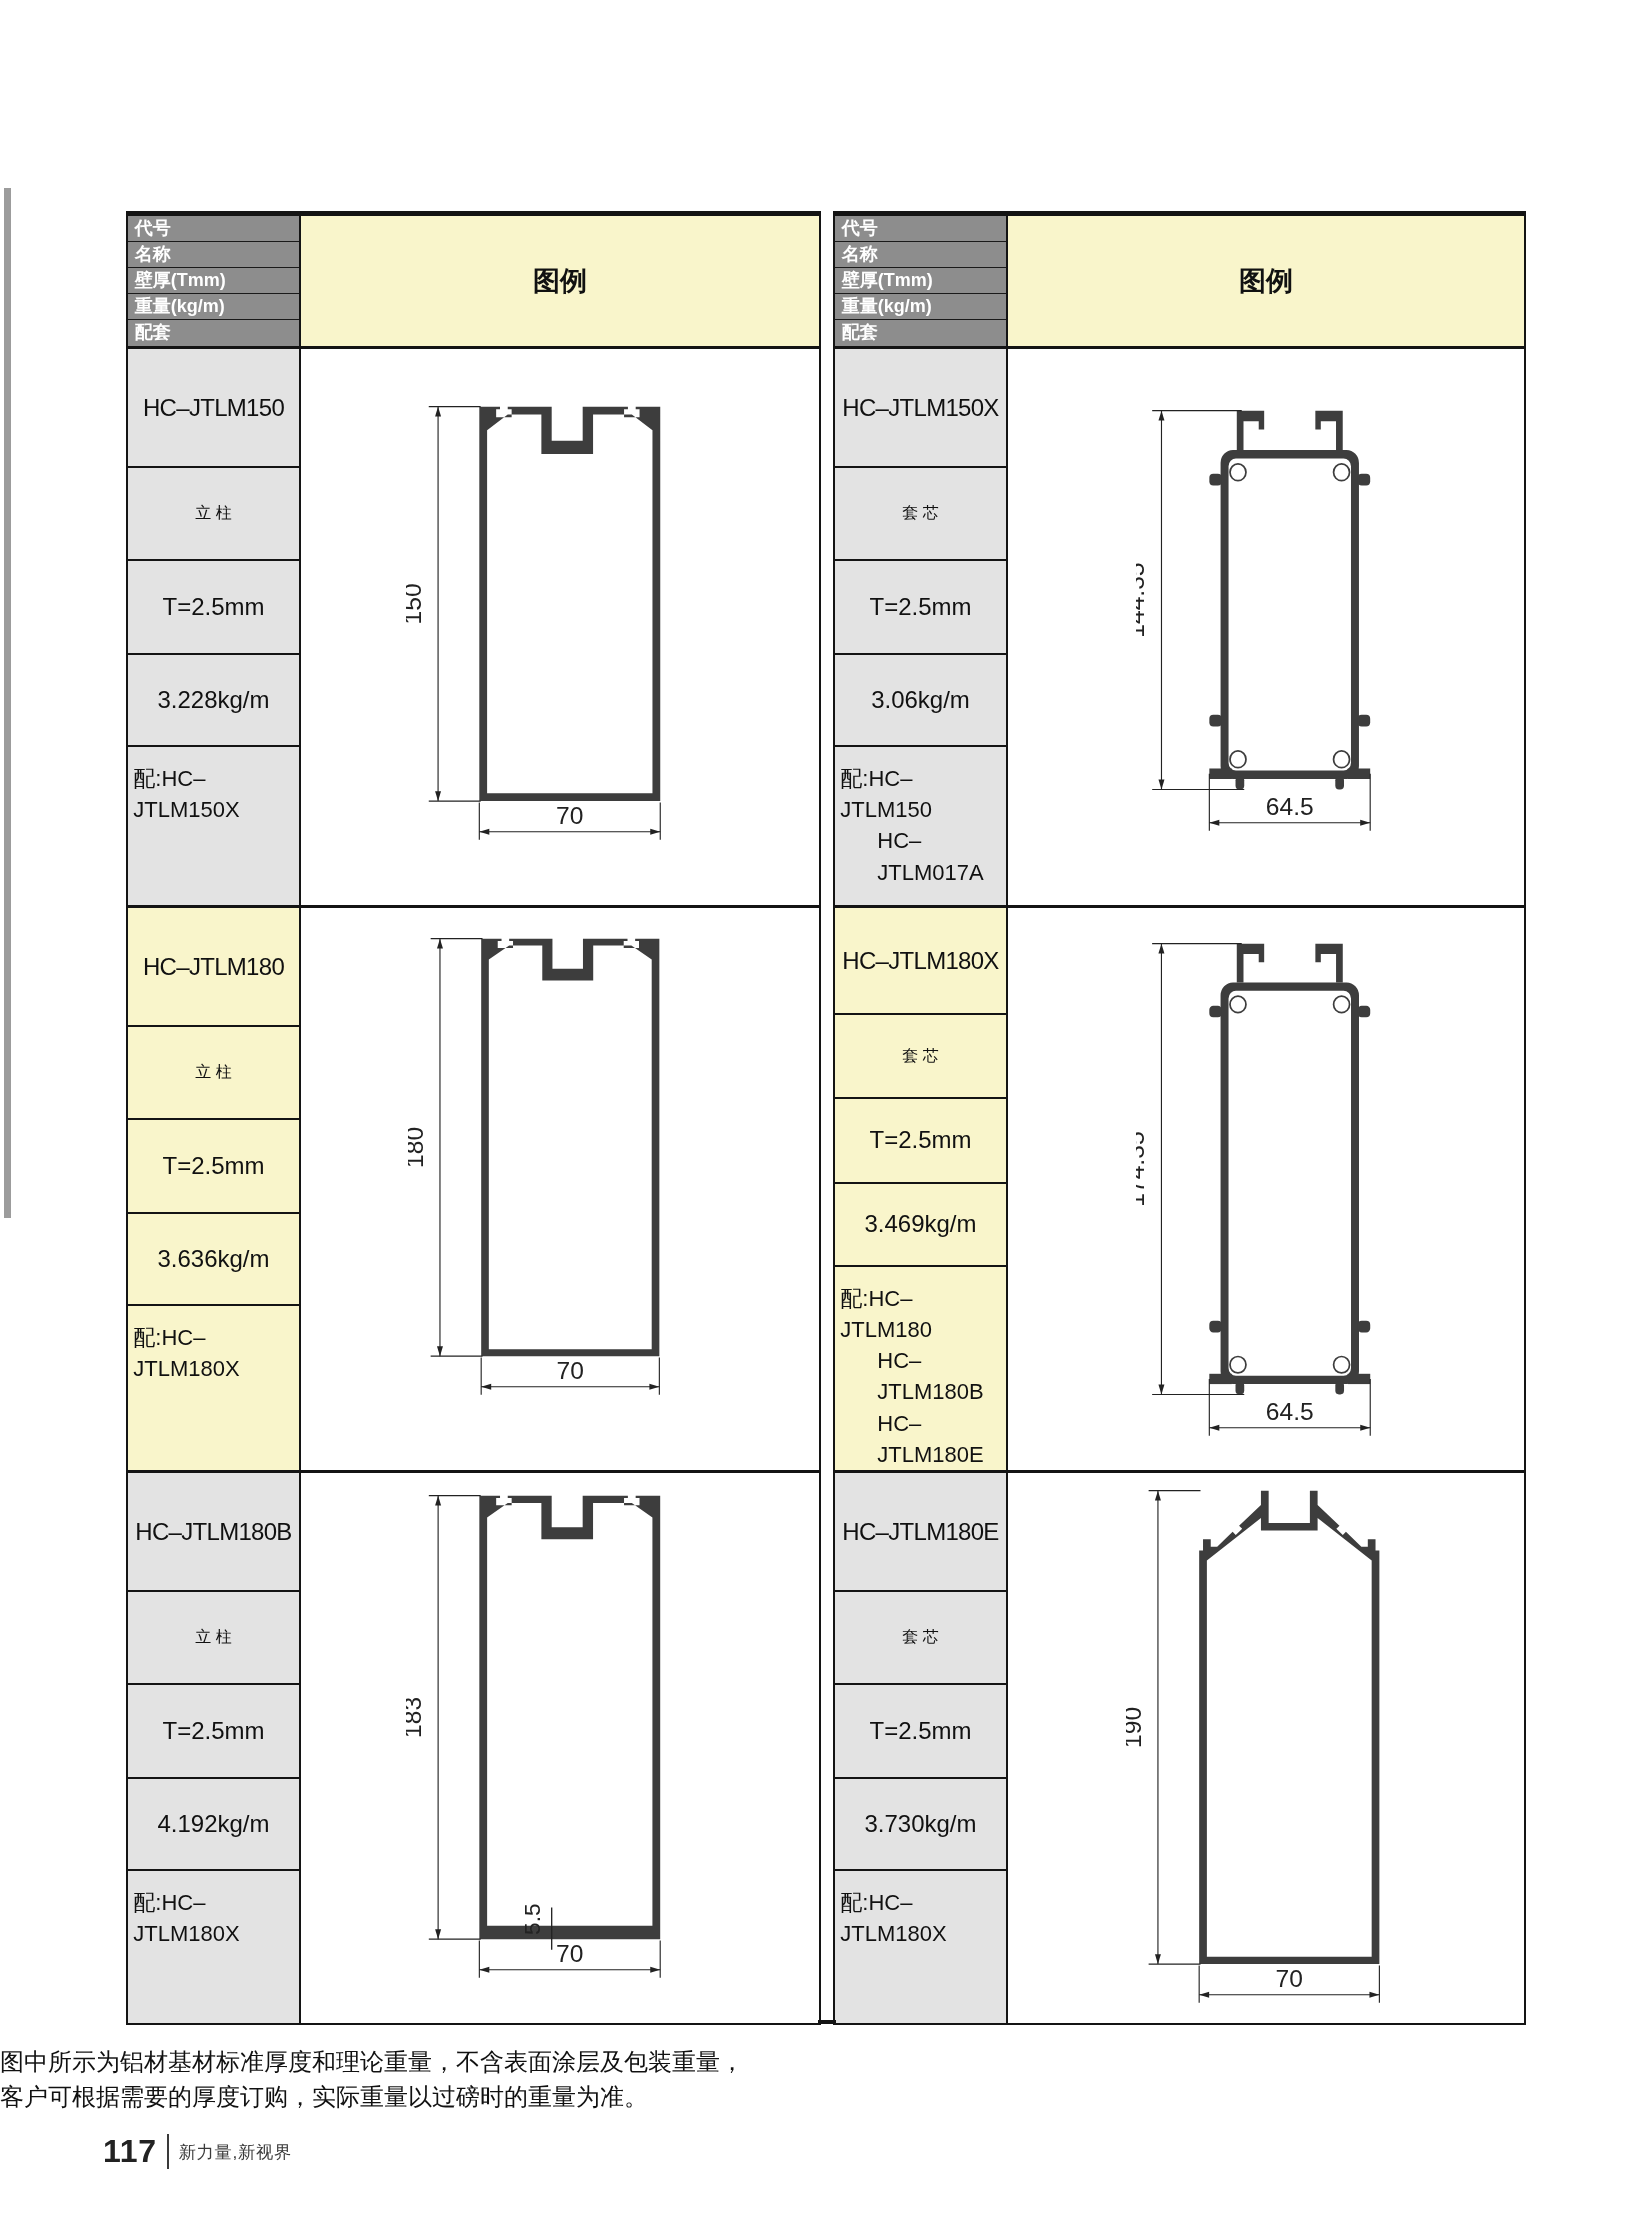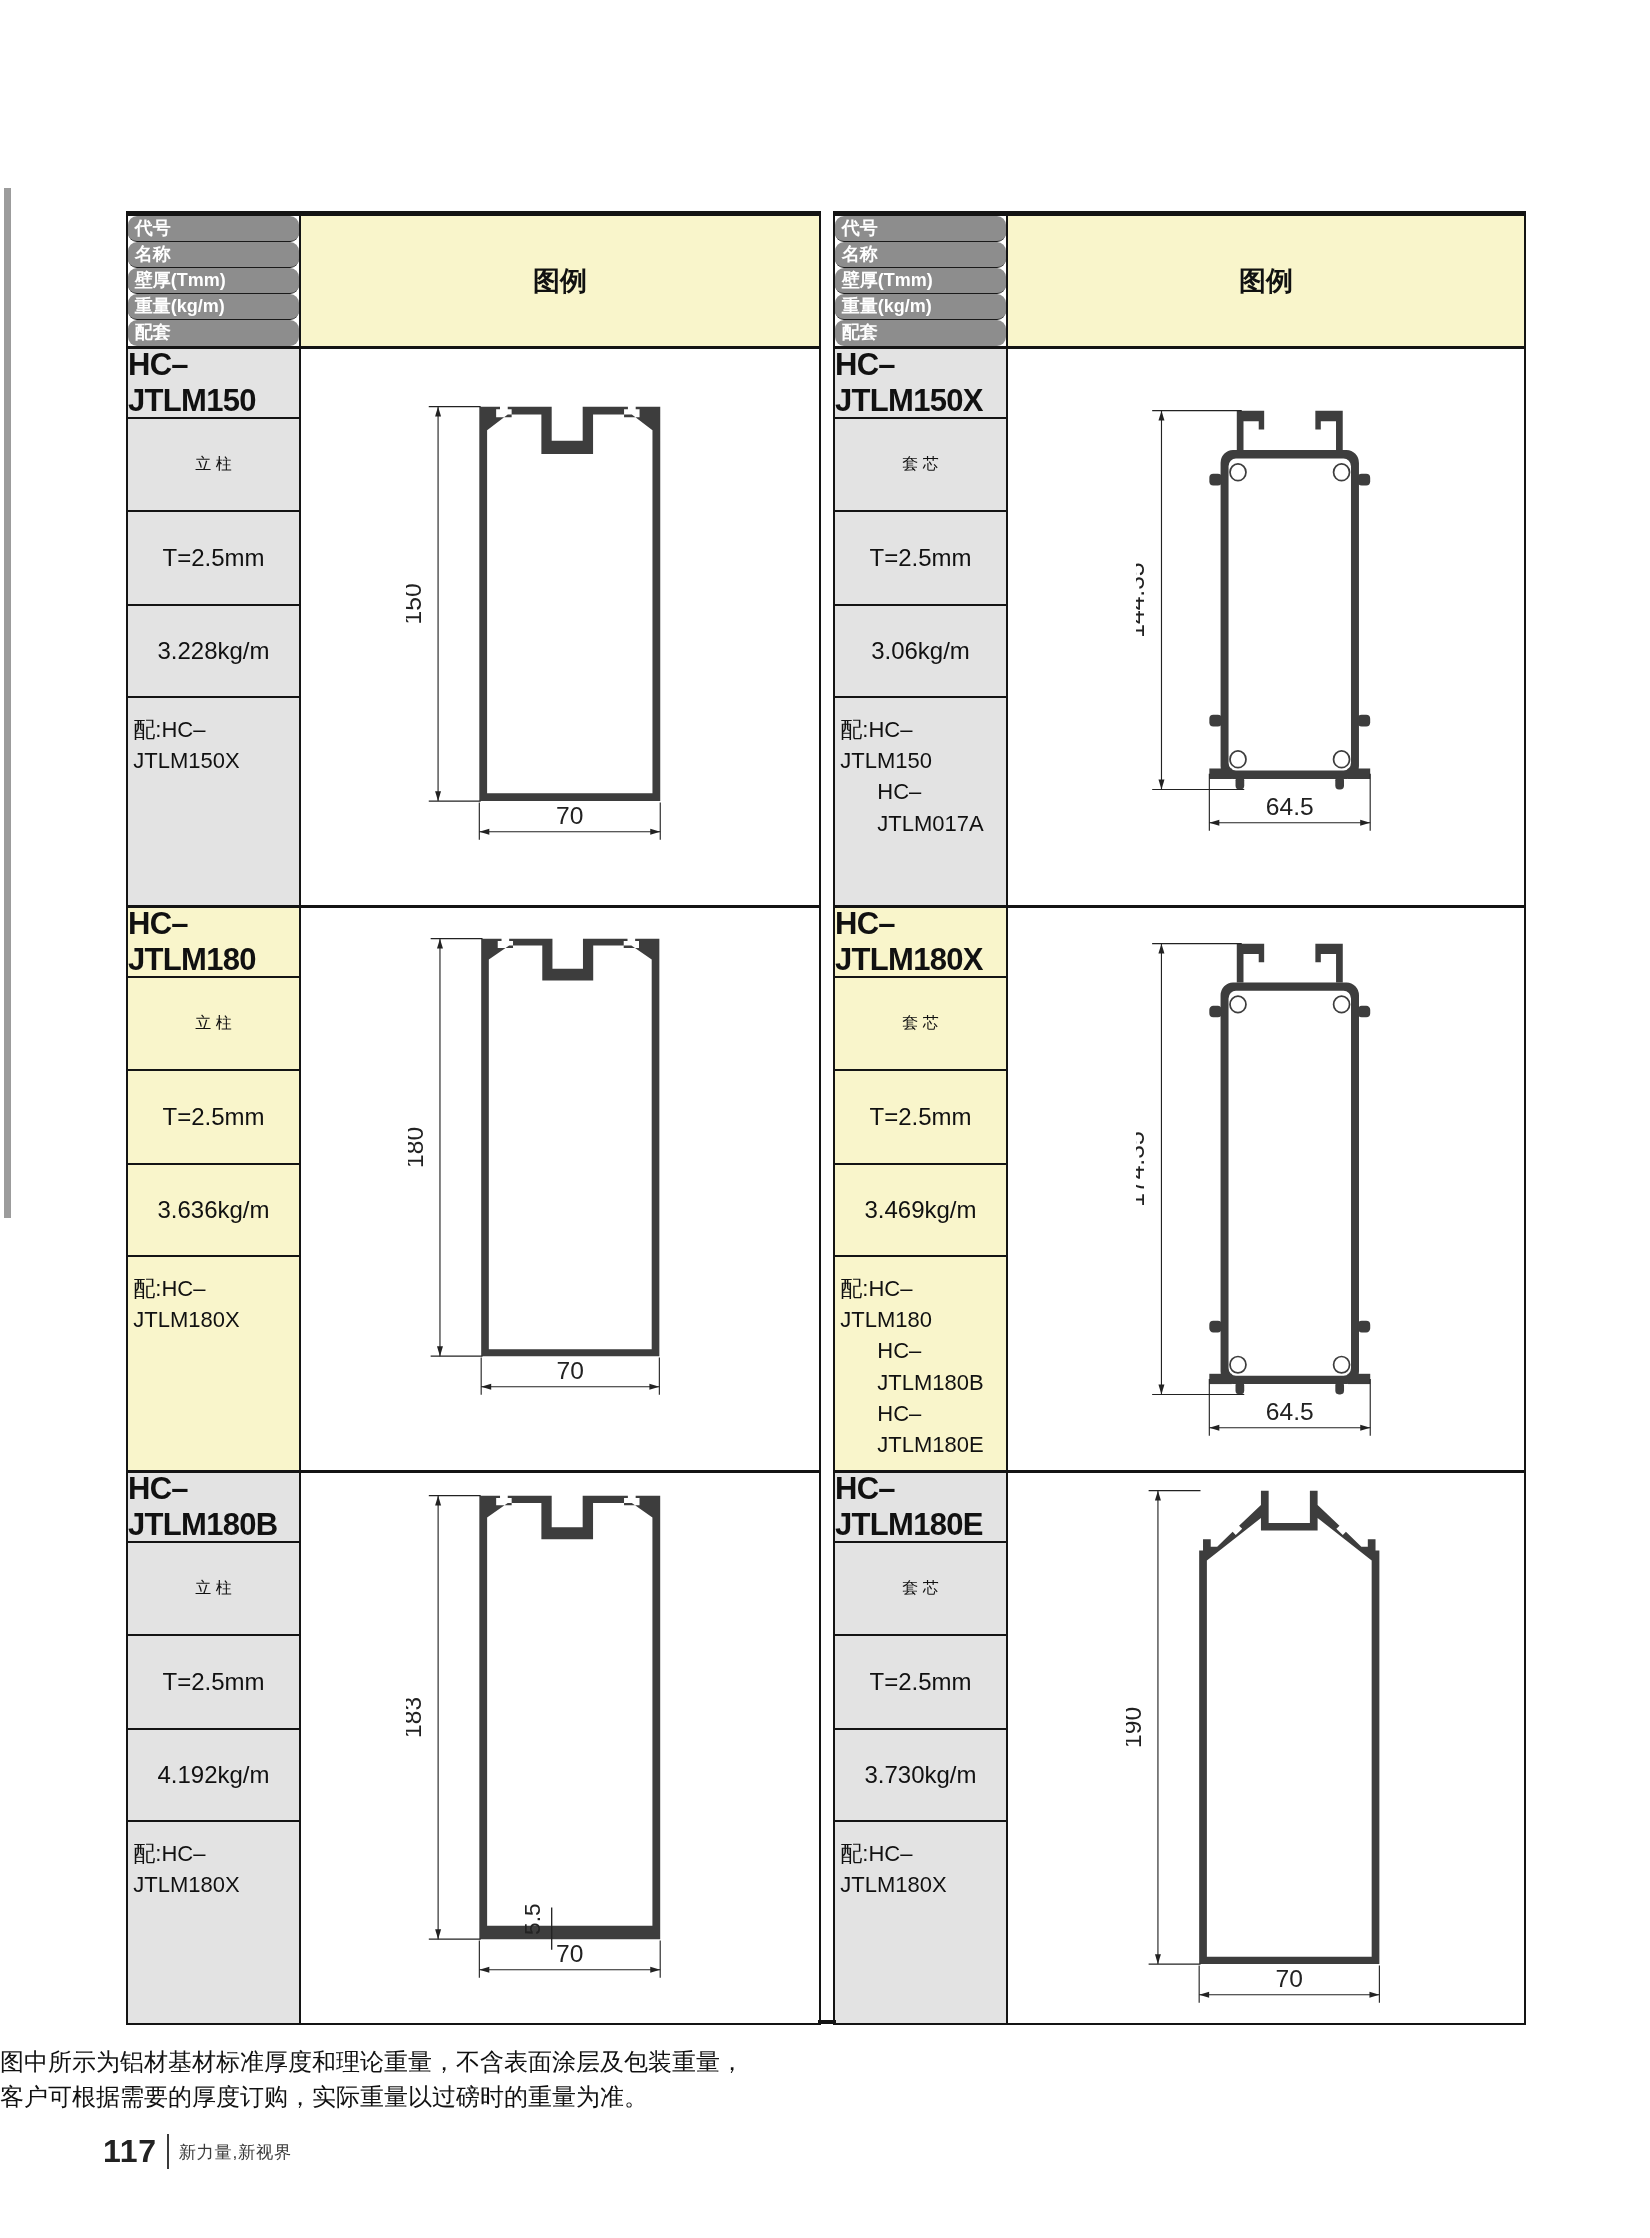--- a/index.html
+++ b/index.html
@@ -6,32 +6,32 @@
   body{font-family:"Liberation Sans","DejaVu Sans",sans-serif;}
   .page{position:relative;width:1651px;height:2239px;background:#fff;overflow:hidden;}
   .leftbar{position:absolute;left:4px;top:188px;width:6.7px;height:1030px;background:#9c9c9c;}
 
   .ptable{position:absolute;top:211px;border:2.7px solid #141414;border-top-width:5.3px;border-bottom-width:4px;background:#fff;box-sizing:border-box;height:1814px;}
   .ptable.t-left{left:126px;width:695px;}
   .ptable.t-right{left:833px;width:693px;}
 
   .thead{display:flex;height:133px;border-bottom:3.3px solid #141414;box-sizing:border-box;}
   .hcol{width:173px;border-right:2px solid #141414;box-sizing:border-box;display:flex;flex-direction:column;}
-  .hrow{height:26px;box-sizing:border-box;background:#8d8d8d;border-bottom:1.3px solid #1a1a1a;color:#fff;font-weight:bold;font-size:18px;line-height:24px;padding-left:6.7px;border-radius:9px;}
+  .hrow{height:26px;box-sizing:border-box;background:#8d8d8d;border-bottom:1.3px solid #1a1a1a;color:#fff;font-weight:bold;font-size:18px;line-height:24px;padding-left:6.7px;}
   .hrow:last-child{border-bottom:none;}
   .legend-cell{flex:1;background:#f9f5cb;display:flex;align-items:center;justify-content:center;font-size:27px;font-weight:bold;color:#111;}
 
   .section{display:flex;box-sizing:border-box;border-bottom:3.3px solid #141414;}
   .section.s1{height:559px;}
   .section.s2{height:565px;}
   .section.s3{height:550px;border-bottom:none;}
   .labels{width:173px;border-right:2px solid #141414;box-sizing:border-box;display:flex;flex-direction:column;}
   .lcell{box-sizing:border-box;border-bottom:2px solid #141414;background:#e3e3e3;display:flex;align-items:center;justify-content:center;color:#111;}
   .lcell.ylw{background:#f9f5cb;}
-  .lcell.code{height:70px;font-size:31px;font-weight:bold;letter-spacing:-0.7px;}
+  .lcell.code{height:119px;font-size:24px;font-weight:normal;letter-spacing:-0.7px;}
   .lcell.name{height:93px;font-size:16px;}
   .lcell.thick{height:94px;font-size:24px;}
   .lcell.weight{height:92px;font-size:24px;}
   .lcell.match{flex:1;border-bottom:none;flex-direction:column;align-items:flex-end;justify-content:flex-start;padding:16px 2.7px 0 5.3px;font-size:22px;line-height:1.42;}
   .match-line.cont{padding-left:37px;}
 
   .dia{flex:1;box-sizing:border-box;position:relative;display:flex;justify-content:center;align-items:flex-start;background:#fff;}
   .dia svg{display:block;}
   .dia .shiftL{margin-left:-13.3px;}
   .dia.p70 svg{margin-top:47px;} .dia.p76 svg{margin-top:51px;}

